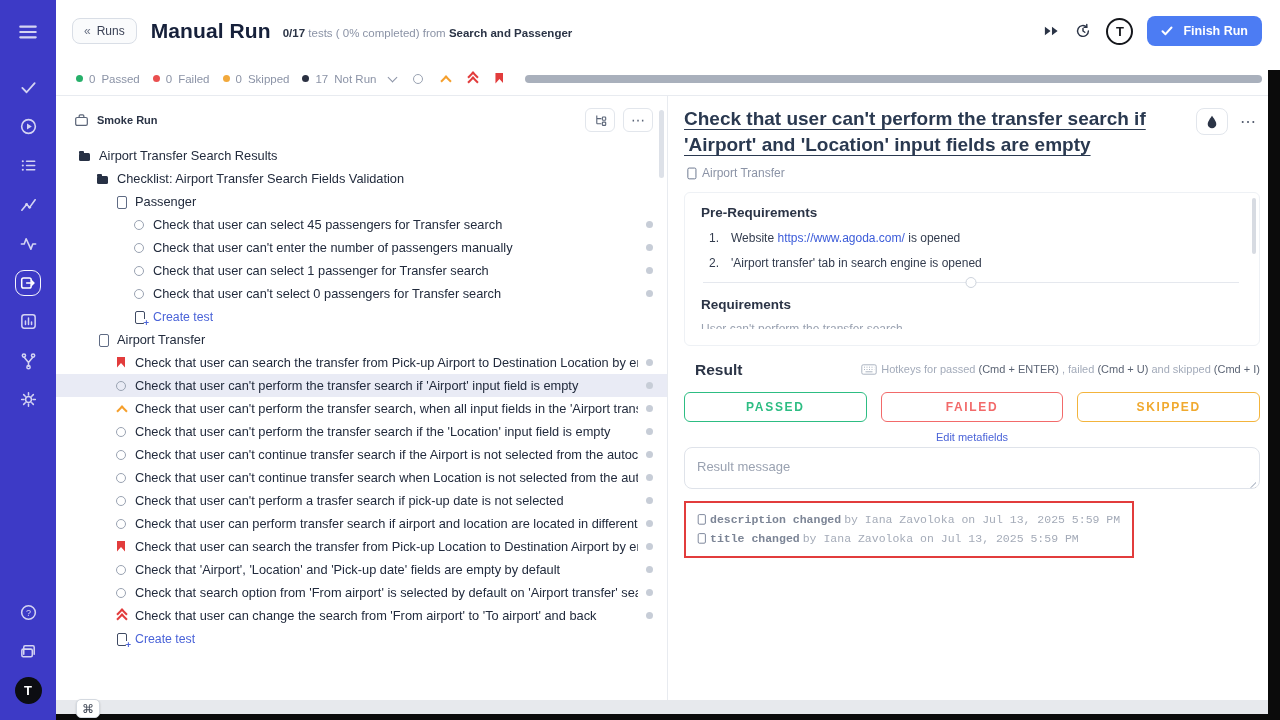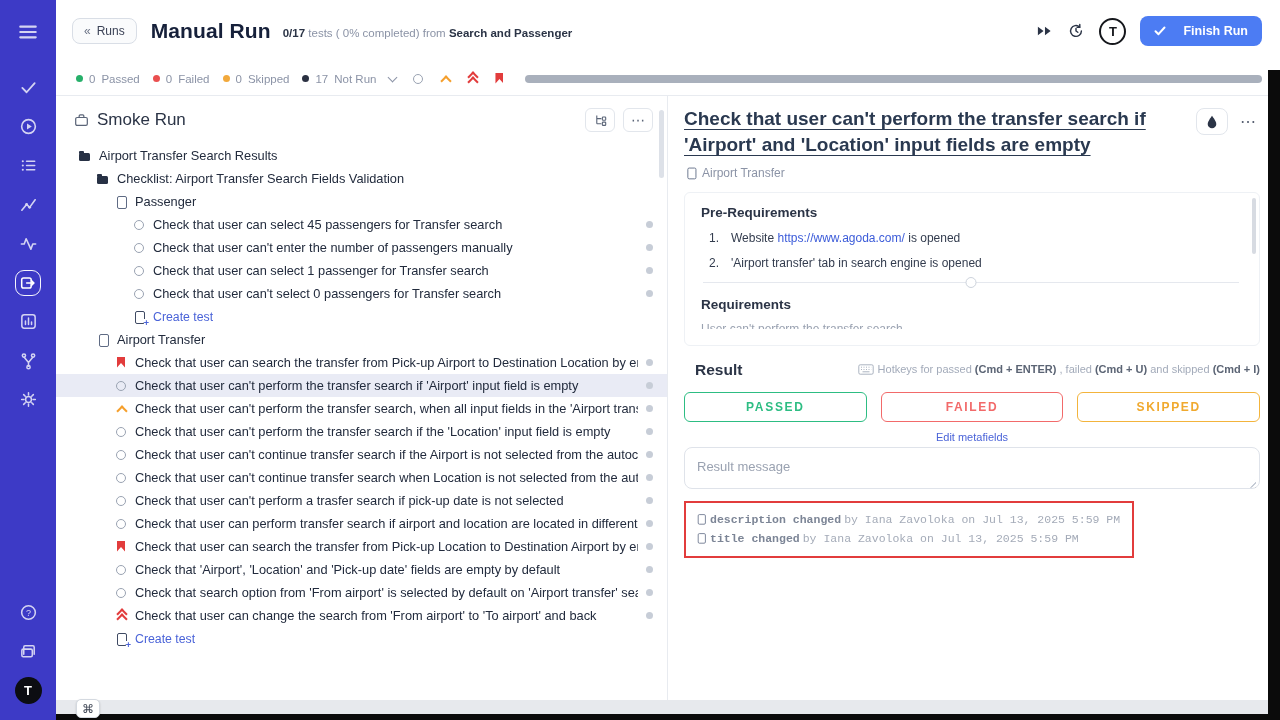--- a/index.html
+++ b/index.html
@@ -25,35 +25,35 @@
   
   .header { height:62px; display:flex; align-items:center; padding:0 18px 0 16px; flex:none; }
   .back-btn { display:flex; align-items:center; gap:6px; border:1px solid #d9dee6; border-radius:8px; padding:5px 11px; font-size:12px; color:#3b4256; background:#fafbfc; cursor:pointer; }
   .back-btn .chev { font-size:12px; color:#6a7285; }
   .page-title { font-size:21px; font-weight:700; color:#16203a; margin-left:14px; letter-spacing:.1px; }
   .run-summary { margin-left:12px; font-size:11.5px; color:#8b93a6; margin-top:4px; }
   .run-summary b { color:#2b3446; font-weight:700; }
   .header-right { margin-left:auto; display:flex; align-items:center; gap:14px; }
   .hbtn { background:none; border:none; cursor:pointer; display:flex; align-items:center; }
   .top-avatar { width:27px; height:27px; border-radius:50%; border:2px solid #15171c; background:#fff; color:#15171c; font-weight:800; font-size:13px; display:flex; align-items:center; justify-content:center; cursor:pointer; }
-  .finish-btn { display:flex; align-items:center; gap:17px; background:#4c7cf3; color:#fff; border:none; border-radius:8px; padding:8px 14px; font-size:12.5px; font-weight:600; cursor:pointer; }
+  .finish-btn { display:flex; align-items:center; gap:10px; background:#4c7cf3; color:#fff; border:none; border-radius:8px; padding:8px 14px; font-size:12.5px; font-weight:600; cursor:pointer; }
 
   
   .statusbar { height:34px; display:flex; align-items:center; padding:0 18px 0 20px; gap:13px; border-bottom:1px solid #e8ebf0; flex:none; }
   .st-item { display:flex; align-items:center; gap:6px; font-size:11.5px; color:#8b93a6; white-space:nowrap; }
   .st-dot { width:7px; height:7px; border-radius:50%; flex:none; }
   .caret-down { width:7px; height:7px; border-right:1.6px solid #8b93a6; border-bottom:1.6px solid #8b93a6; transform:rotate(45deg); margin:-3px 2px 0 0; cursor:pointer; }
   .flt { position:relative; width:14px; height:14px; cursor:pointer; flex:none; }
   .progress { flex:1; height:8px; border-radius:4px; background:#a9b0bc; margin-left:6px; }
 
   
   .content { flex:1; display:flex; overflow:hidden; }
   .panel-left { width:612px; flex:none; border-right:1px solid #e8ebf0; position:relative; overflow:hidden; }
   .pl-header { display:flex; align-items:center; padding:12px 14px 8px 18px; gap:8px; }
-  .pl-title { font-size:17px; color:#2b3446; font-weight:400; }
+  .pl-title { font-size:11px; color:#2b3446; font-weight:700; }
   .pl-tools { margin-left:auto; display:flex; gap:8px; }
   .tool-btn { width:30px; height:24px; border:1px solid #e2e6ec; border-radius:6px; background:#fff; display:flex; align-items:center; justify-content:center; cursor:pointer; color:#5b6578; font-size:14px; line-height:1; }
   .pl-scrollthumb { position:absolute; right:3px; top:14px; width:5px; height:68px; border-radius:3px; background:#dde1e8; cursor:pointer; }
 
   
   .tree { padding-top:4px; }
   .tree-row { display:flex; align-items:center; height:23px; padding-right:14px; cursor:pointer; }
   .tree-row .lbl { font-size:12.8px; color:#222b3d; white-space:nowrap; overflow:hidden; flex:1 1 auto; min-width:0; margin-right:8px; }
   .tree-row.kind-link .lbl { color:#4a63d8; font-size:12.3px; flex:0 0 auto; }
   .tree-row .dot { width:7px; height:7px; border-radius:50%; background:#c7cdd7; margin-left:auto; flex:none; }
@@ -90,21 +90,21 @@
   .inline-link { color:#3b5bd9; cursor:pointer; }
   .desc-divider { position:relative; height:1px; background:#e5e8ee; margin:12px 2px 0 2px; }
   .desc-divider::after { content:""; position:absolute; left:50%; top:-5px; transform:translateX(-50%); width:9px; height:9px; background:#fff; border:1.5px solid #cdd3dc; border-radius:50%; }
   .req-h { margin-top:14px; }
   .clipped-line { margin-top:10px; height:7px; overflow:hidden; font-size:12px; color:#9aa2b1; }
   .desc-scroll { position:absolute; right:3px; top:5px; width:4px; height:56px; border-radius:2px; background:#d7dbe2; cursor:pointer; }
 
   .result-row { display:flex; align-items:baseline; margin-top:15px; }
   .result-h { font-size:15.5px; font-weight:700; color:#2b3446;margin-left:11px; }
   .hotkeys { margin-left:auto; font-size:11px; color:#a3abba; display:flex; align-items:center; gap:4px; white-space:nowrap; }
-  .hotkeys b { color:#5b6474; font-weight:700; }
+  .hotkeys b { color:#5b6474; font-weight:400; }
 
   .verdicts { display:flex; gap:14px; margin-top:13px; }
   .vbtn { flex:1; height:30px; border-radius:6px; background:#fff; font-size:12px; font-weight:600; letter-spacing:.14em; cursor:pointer; font-family:"Liberation Sans", sans-serif; }
   .v-passed { border:1.5px solid #2dbd83; color:#2dbd83; }
   .v-failed { border:1.5px solid #f26a6a; color:#f26a6a; }
   .v-skipped { border:1.5px solid #f3b43c; color:#f0a92e; }
 
   .meta-link { text-align:center; margin-top:9px; font-size:11px; }
   .meta-link span { color:#4a63d8; cursor:pointer; }
 

